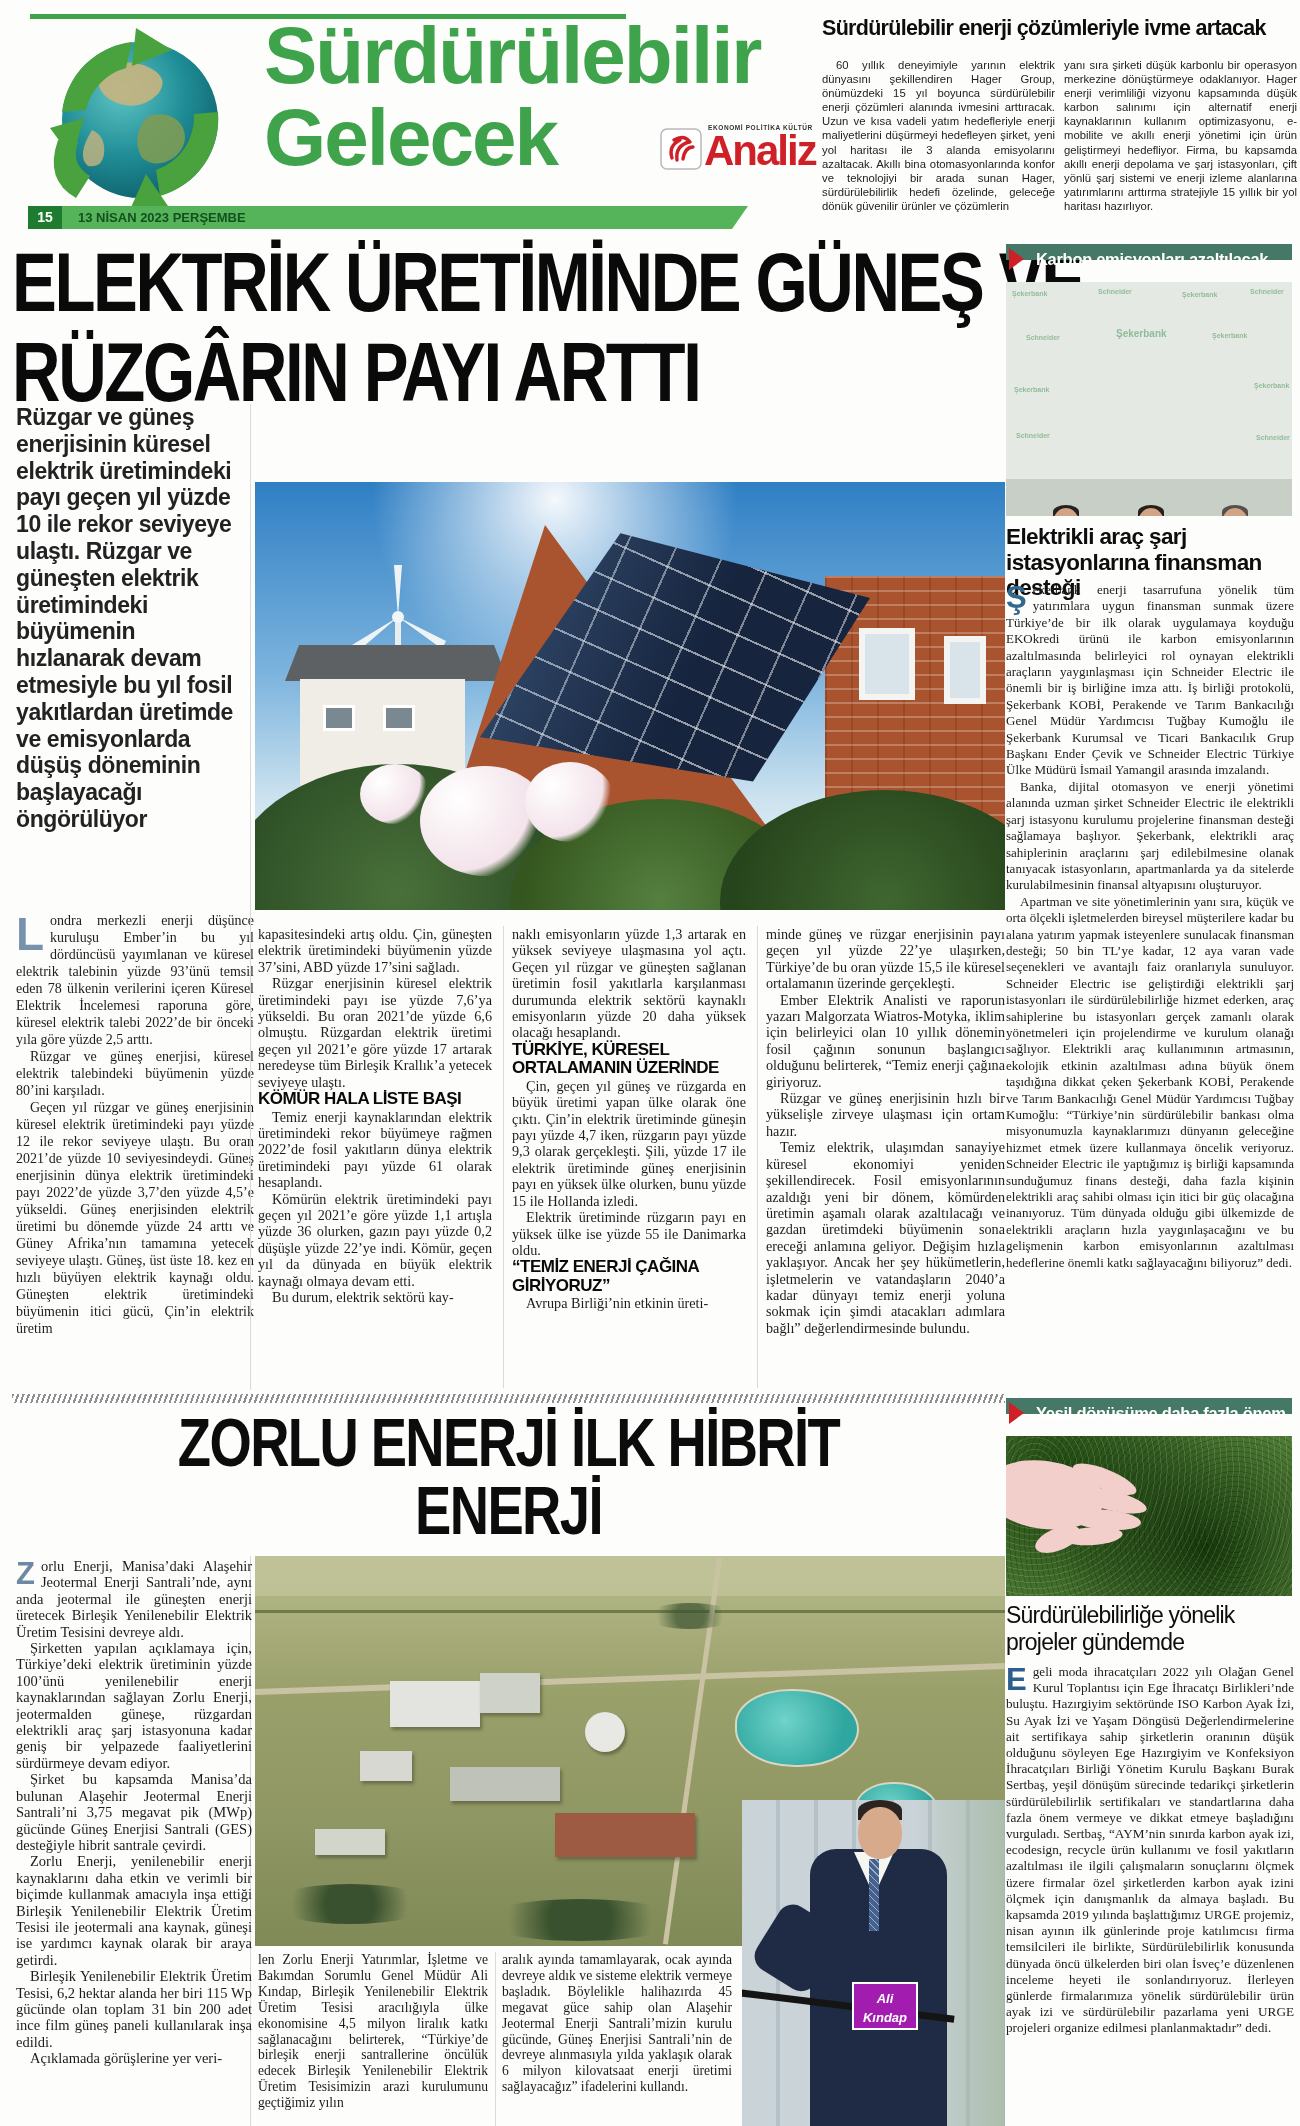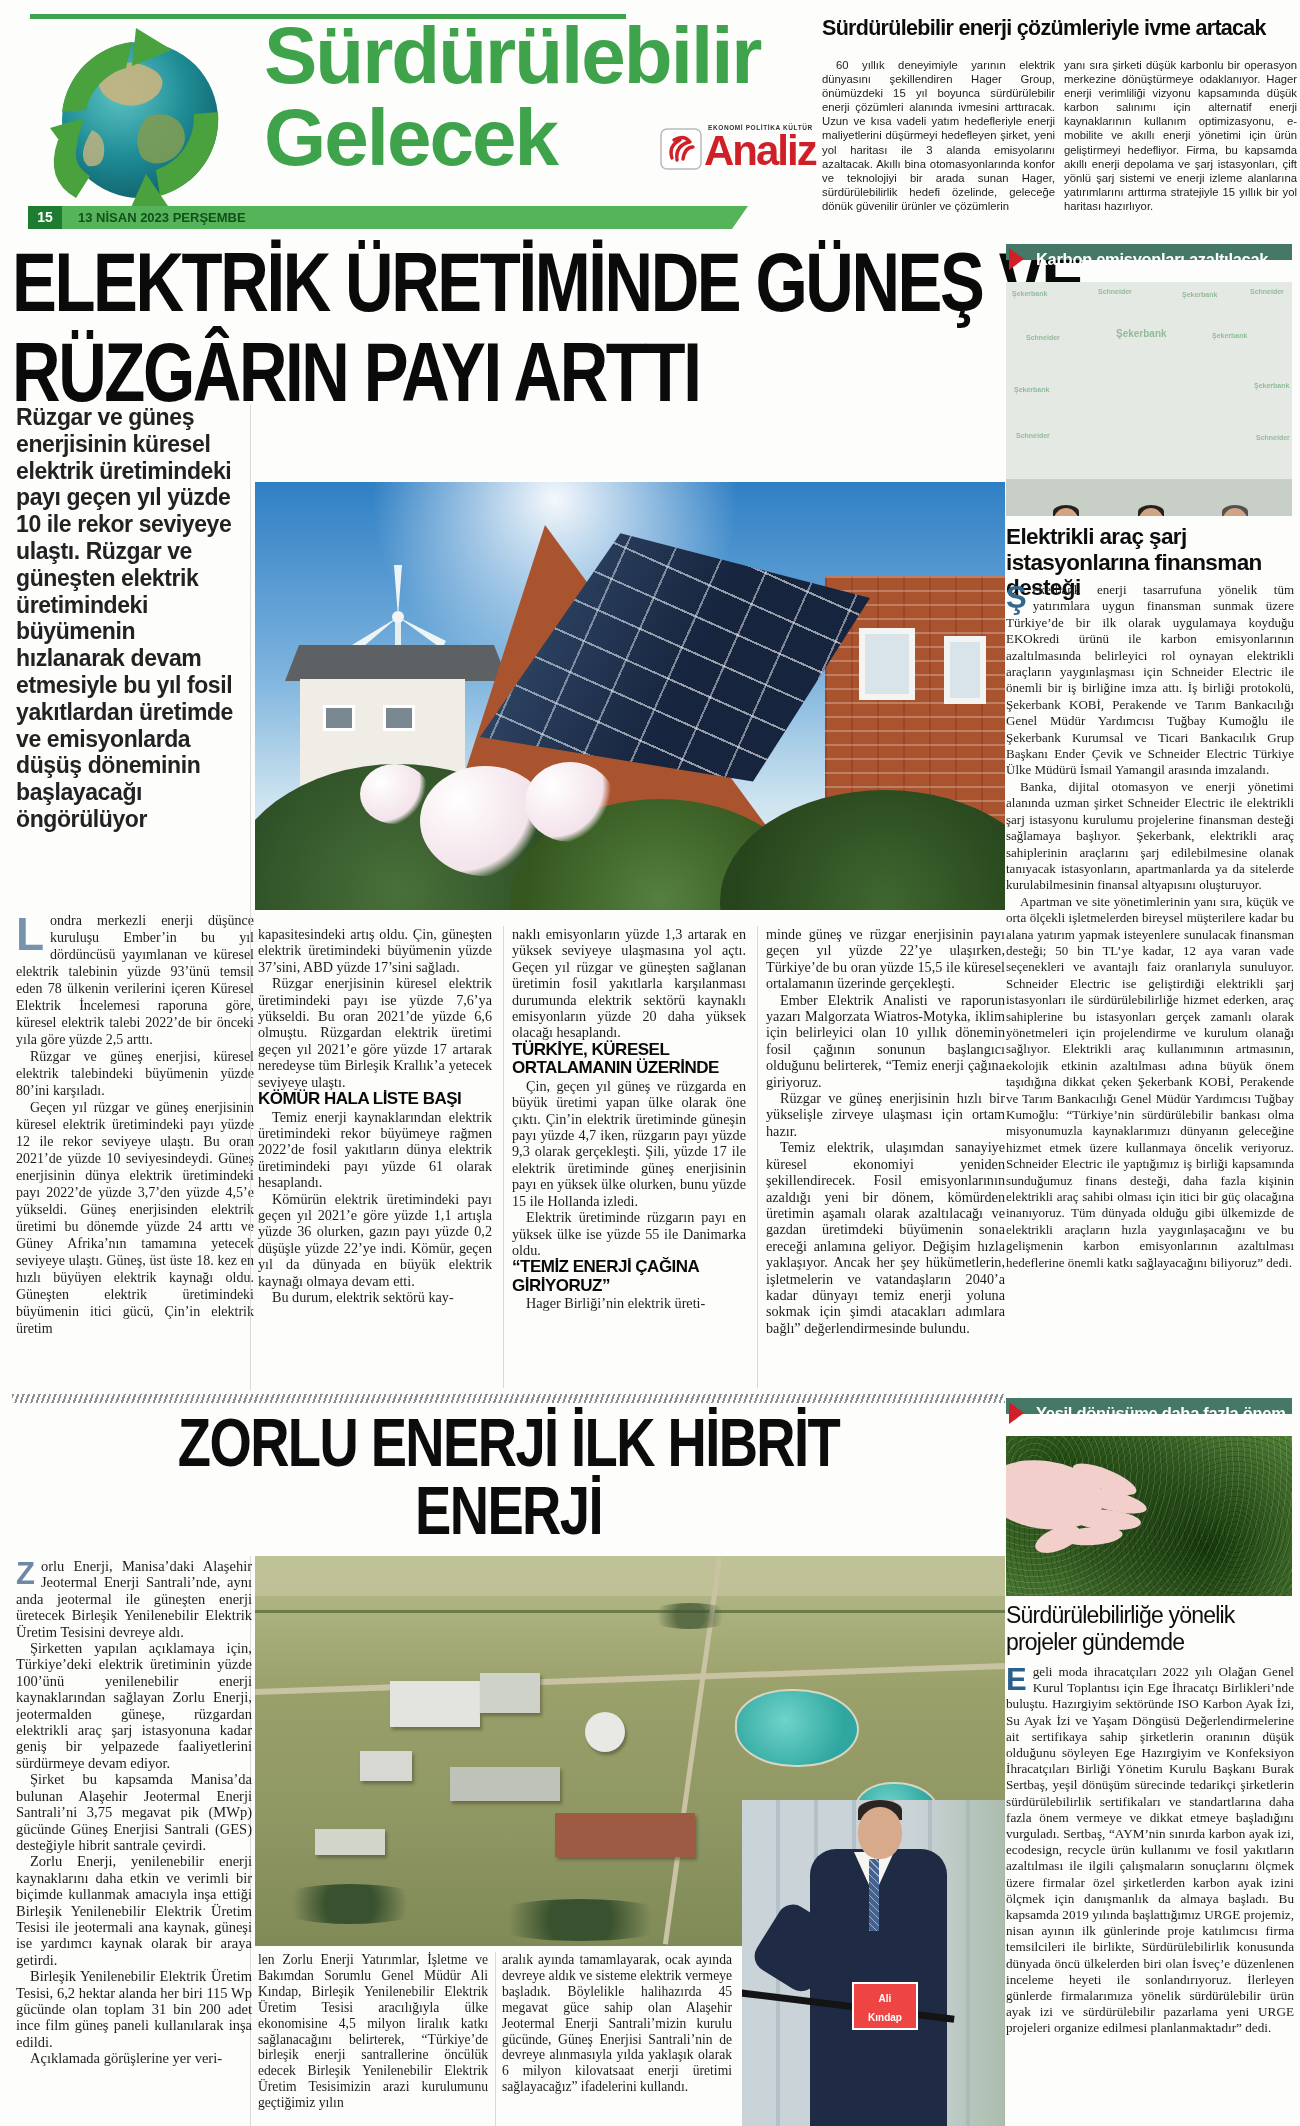--- a/index.html
+++ b/index.html
@@ -126,22 +126,22 @@
   .p5-green{position:absolute;right:0;top:0;width:34%;height:100%;background:linear-gradient(90deg,rgba(159,180,154,0),#9fb49a);opacity:.7;}
   .p5-rail{position:absolute;left:-4%;top:62%;width:85%;height:7px;background:#141414;transform:rotate(7deg);}
   .p5-man-head{position:absolute;left:44%;top:2%;width:44px;height:52px;border-radius:48%;background:#d7aa8b;}
   .p5-man-hair{position:absolute;left:44%;top:0;width:44px;height:20px;border-radius:50% 50% 0 0;background:#2b2420;}
   .p5-man-body{position:absolute;left:26%;top:15%;width:52%;height:85%;border-radius:26px 26px 0 0;background:#1f2a44;}
   .p5-shirt{position:absolute;left:50%;transform:translateX(-50%);top:16%;width:0;height:0;
             border-top:44px solid #f5f5f2;border-left:20px solid transparent;border-right:20px solid transparent;}
   .p5-tie{position:absolute;left:calc(50% - 5px);top:18%;width:10px;height:72px;background:#44618f;
           background-image:repeating-linear-gradient(45deg,rgba(255,255,255,.5) 0 1px,transparent 1px 5px);}
   .p5-arm{position:absolute;left:8%;top:34%;width:26%;height:74px;border-radius:16px;background:#1f2a44;transform:rotate(32deg);}
-  .badge{left:852px;top:1982px;width:66px;height:48px;background:#ef4444;border:2px solid #fff;
-         color:#fff;font-weight:bold;font-size:10px;line-height:19px;text-align:center;padding-top:5px;box-sizing:border-box;}
+  .badge{left:852px;top:1982px;width:66px;height:48px;background:#a21caf;border:2px solid #fff;
+         color:#fff;font-weight:bold;font-size:13px;line-height:19px;text-align:center;padding-top:5px;box-sizing:border-box;font-style:italic;}
 </style>
 </head>
 <body>
 
 <div class="page">
 
   <div class="abs green-rule"></div>
 
   <svg class="abs" style="left:28px;top:20px;" width="230" height="192" viewBox="0 0 230 192">
     <defs>
@@ -237,21 +237,21 @@
     <p class="ind">Temiz enerji kaynaklarından elektrik üretimindeki rekor büyümeye rağmen 2022’de fosil yakıtların dünya elektrik üretimindeki payı yüzde 61 olarak hesaplandı.</p>
     <p class="ind">Kömürün elektrik üretimindeki payı geçen yıl 2021’e göre yüzde 1,1 artışla yüzde 36 olurken, gazın payı yüzde 0,2 düşüşle yüzde 22’ye indi. Kömür, geçen yıl da dünyada en büyük elektrik kaynağı olmaya devam etti.</p>
     <p class="ind">Bu durum, elektrik sektörü kay-</p>
   </div>
   <div class="abs midcol serif cb">
     <p>naklı emisyonların yüzde 1,3 artarak en yüksek seviyeye ulaşmasına yol açtı. Geçen yıl rüzgar ve güneşten sağlanan üretimin fosil yakıtlarla karşılanması durumunda elektrik sektörü kaynaklı emisyonların yüzde 20 daha yüksek olacağı hesaplandı.</p>
     <p class="subhead">TÜRKİYE, KÜRESEL ORTALAMANIN ÜZERİNDE</p>
     <p class="ind">Çin, geçen yıl güneş ve rüzgarda en büyük üretimi yapan ülke olarak öne çıktı. Çin’in elektrik üretiminde güneşin payı yüzde 4,7 iken, rüzgarın payı yüzde 9,3 olarak gerçekleşti. Şili, yüzde 17 ile elektrik üretiminde güneş enerjisinin payı en yüksek ülke olurken, bunu yüzde 15 ile Hollanda izledi.</p>
     <p class="ind">Elektrik üretiminde rüzgarın payı en yüksek ülke ise yüzde 55 ile Danimarka oldu.</p>
     <p class="subhead">“TEMİZ ENERJİ ÇAĞINA GİRİYORUZ”</p>
-    <p class="ind">Hager Birliği’nin elektrik üreti-</p>
+    <p class="ind">Avrupa Birliği’nin etkinin üreti-</p>
   </div>
   <div class="abs midcol serif cc">
     <p>minde güneş ve rüzgar enerjisinin payı geçen yıl yüzde 22’ye ulaşırken, Türkiye’de bu oran yüzde 15,5 ile küresel ortalamanın üzerinde gerçekleşti.</p>
     <p class="ind">Ember Elektrik Analisti ve raporun yazarı Malgorzata Wiatros-Motyka, iklim için belirleyici olan 10 yıllık dönemin fosil çağının sonunun başlangıcı olduğunu belirterek, “Temiz enerji çağına giriyoruz.</p>
     <p class="ind">Rüzgar ve güneş enerjisinin hızlı bir yükselişle zirveye ulaşması için ortam hazır.</p>
     <p class="ind">Temiz elektrik, ulaşımdan sanayiye küresel ekonomiyi yeniden şekillendirecek. Fosil emisyonlarının azaldığı yeni bir dönem, kömürden üretimin aşamalı olarak azaltılacağı ve gazdan üretimdeki büyümenin sona ereceği anlamına geliyor. Değişim hızla yaklaşıyor. Ancak her şey hükümetlerin, işletmelerin ve vatandaşların 2040’a kadar dünyayı temiz enerji yoluna sokmak için şimdi atacakları adımlara bağlı” değerlendirmesinde bulundu.</p>
   </div>
 
   <div class="abs label-bar bar1">
     <span class="label-arrow"></span>

